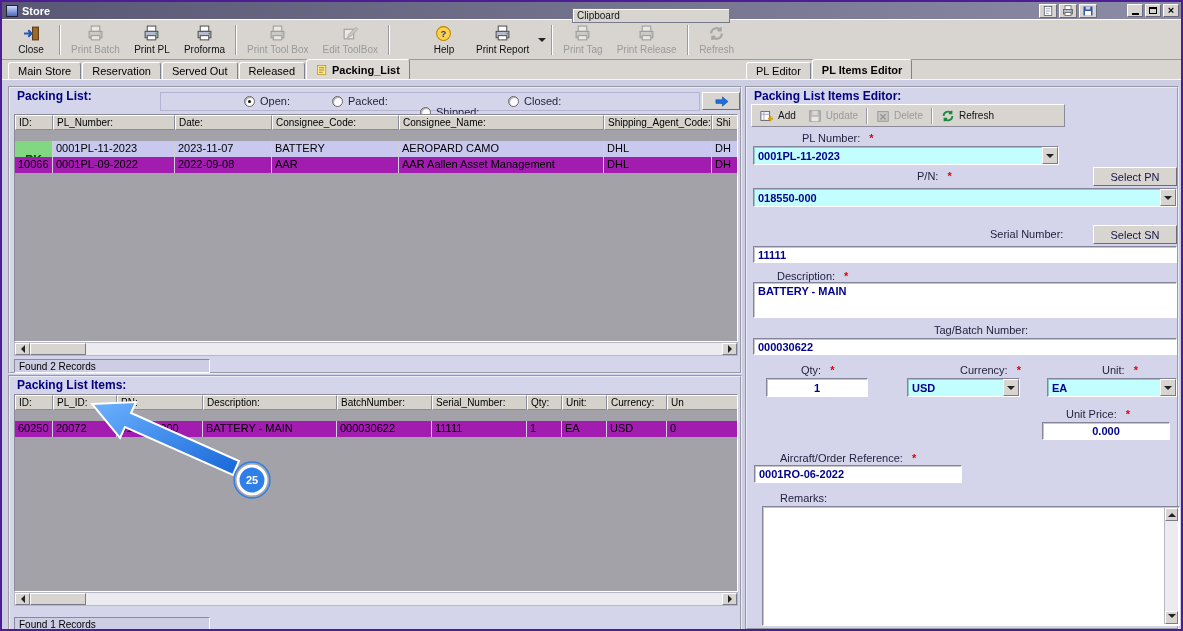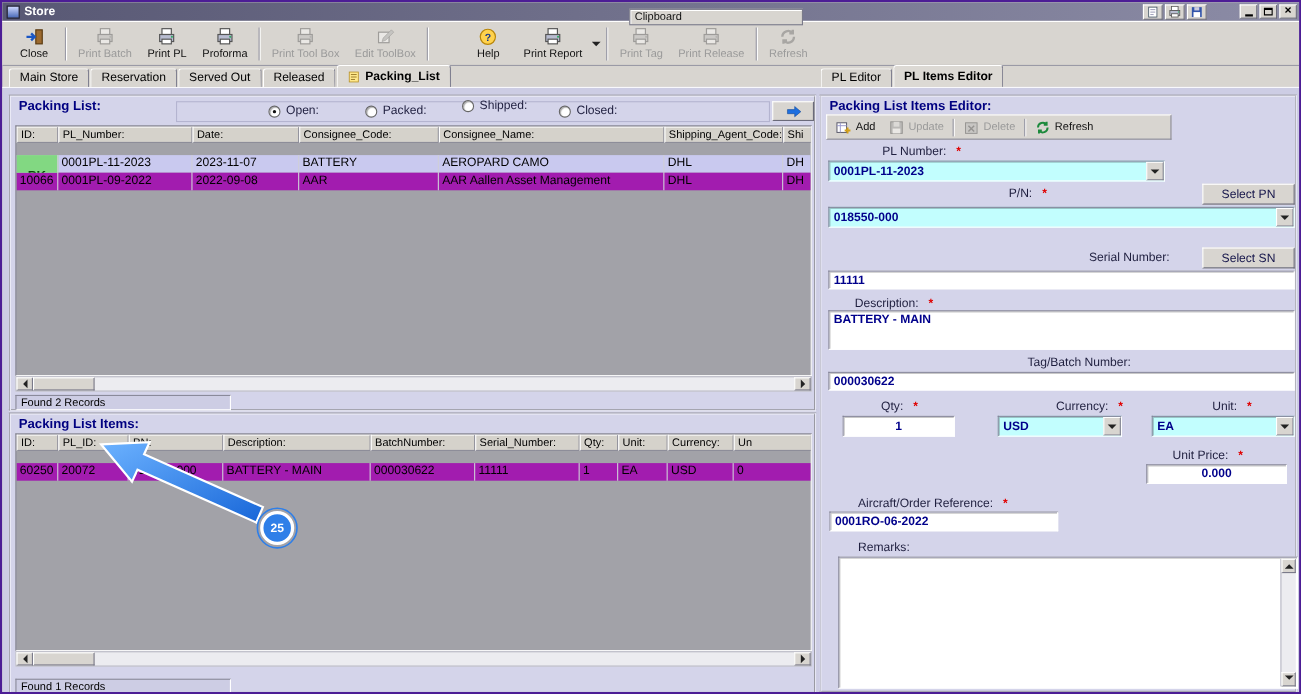--- a/index.html
+++ b/index.html
@@ -322,21 +322,21 @@
     <div class="radio-strip" style="left:150px; top:4px; width:540px; height:19px"></div>
 
     <div class="radio sel" style="left:234px; top:7px">
         <span class="rdot"></span>
         <span>Open:</span>
       </div>
     <div class="radio" style="left:322px; top:7px">
         <span class="rdot"></span>
         <span>Packed:</span>
       </div>
-    <div class="radio" style="left:410px; top:2px">
+    <div class="radio" style="left:410px; top:18px">
         <span class="rdot"></span>
         <span>Shipped:</span>
       </div>
     <div class="radio" style="left:498px; top:7px">
         <span class="rdot"></span>
         <span>Closed:</span>
       </div>
     <div class="btn" style="left:692px; top:4px; width:38px; height:18px">
         <svg style="width:15px;height:15px">
           <use href="#i-arrow-right"></use>

